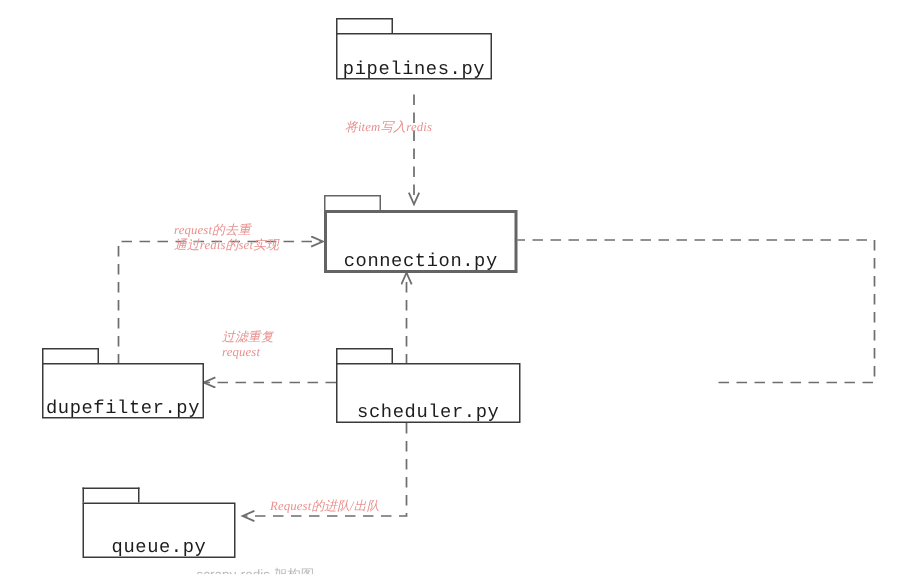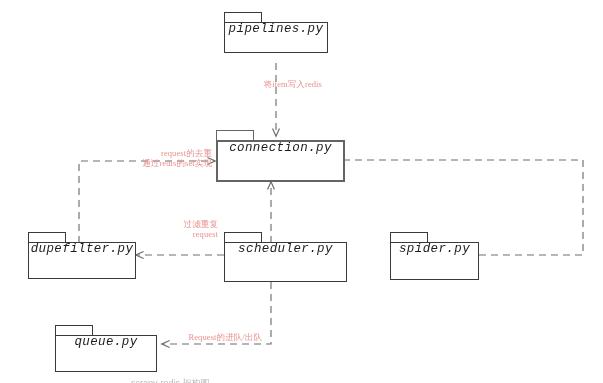--- a/index.html
+++ b/index.html
@@ -45,23 +45,22 @@
   .node .body {
     position: absolute;
     left: 0;
     top: 10px;
     right: 0;
     bottom: 0;
     border: 1px solid #3a3a3a;
     background: #ffffff;
     box-sizing: border-box;
     display: flex;
-    align-items: flex-start;
+    align-items: flex-end;
     justify-content: center;
-    font-style: italic;
   }
   .node.accent .body,
   .node.accent .tab {
     border-color: #646464;
   }
   .node.accent .body {
     border-width: 2px;
   }
   .node .label {
     font-family: "Liberation Mono", monospace;
@@ -72,23 +71,24 @@
     line-height: 1;
   }
 
   
   .note {
     position: absolute;
     color: #e8918f;
     font-family: "Liberation Serif", serif;
     font-size: 8.5px;
     line-height: 10px;
-    text-align: right;
+    text-align: left;
     white-space: nowrap;
     letter-spacing: 0.1px;
+    font-style: italic;
   }
   .note .ln {
     display: block;
   }
 
   
   .clipped-caption {
     position: absolute;
     color: #b9b9b9;
     font-family: "Liberation Sans", sans-serif;
@@ -143,26 +143,20 @@
     </div>
   </div>
 
   <div class="node" style="left:224px; top:232px; width:123px; height:50px;">
     <div class="tab"></div>
     <div class="body">
       <span class="label">scheduler.py</span>
     </div>
   </div>
 
-  <div class="node" style="left:390px; top:232px; width:89px; height:48px;">
-    <div class="tab"></div>
-    <div class="body">
-      <span class="label">spider.py</span>
-    </div>
-  </div>
 
   <div class="node" style="left:55px; top:325px; width:102px; height:47px;">
     <div class="tab"></div>
     <div class="body">
       <span class="label">queue.py</span>
     </div>
   </div>
 
   <div class="note" style="left:230px; top:79px; width:92px;">
     <span class="ln">将item写入redis</span>

